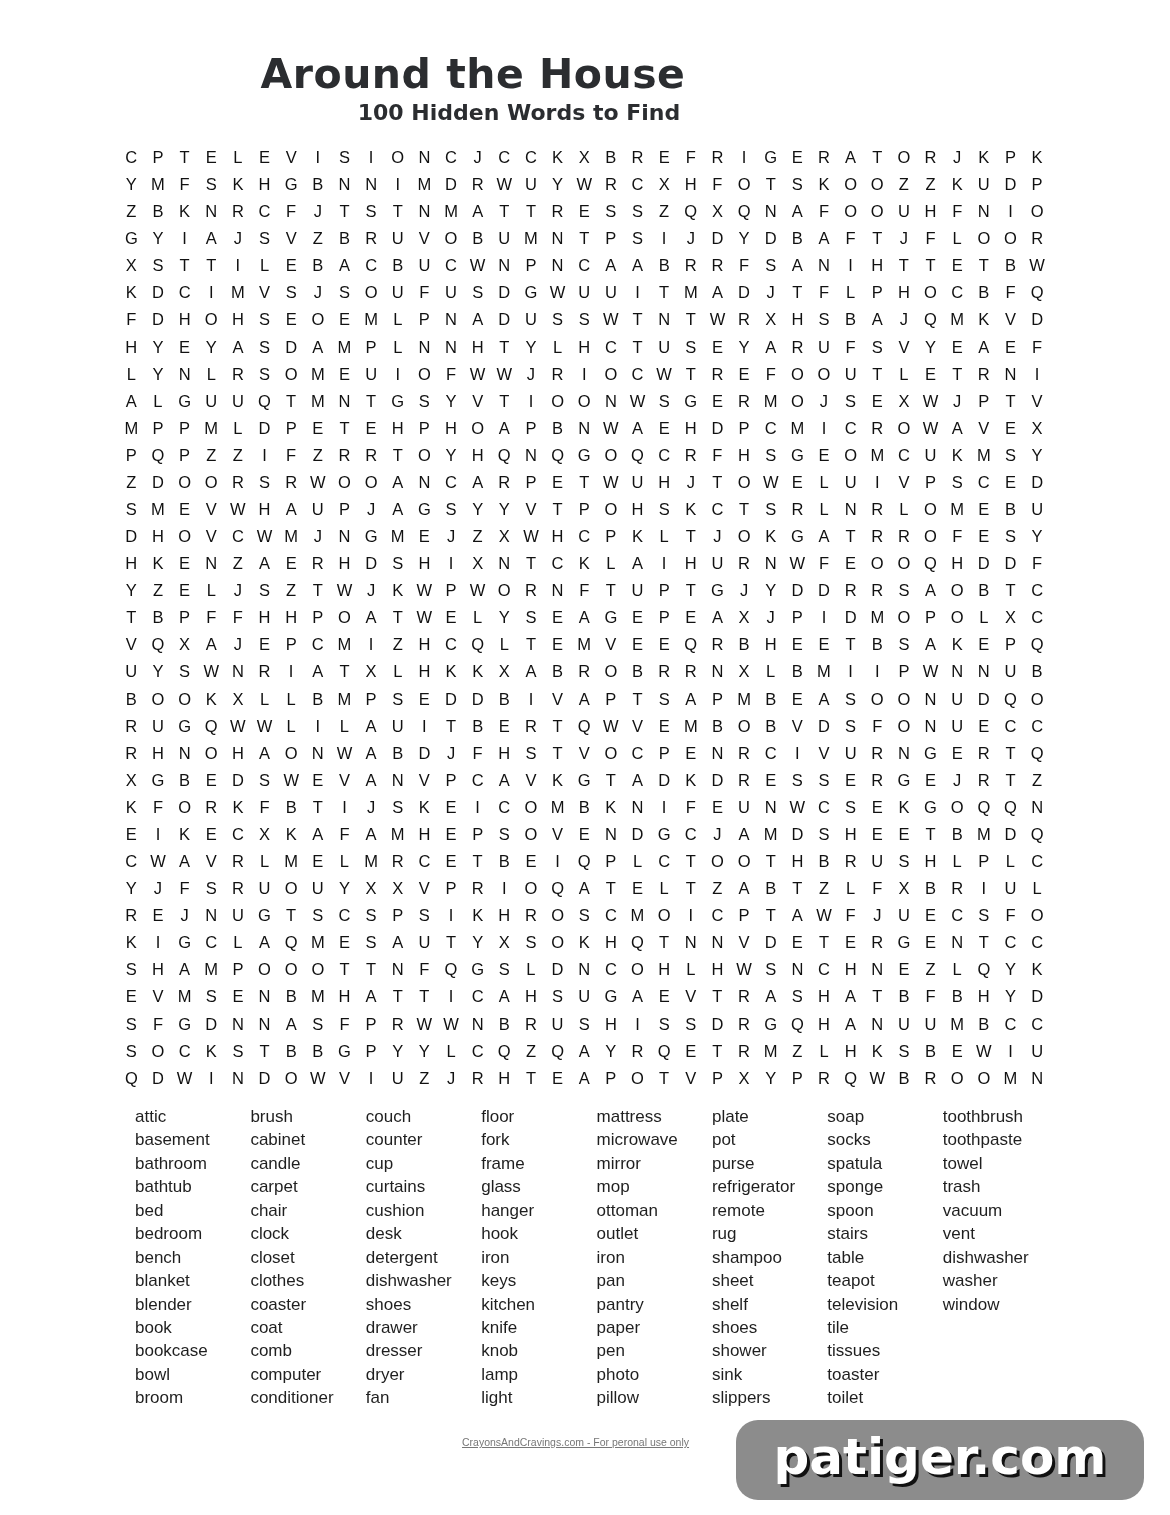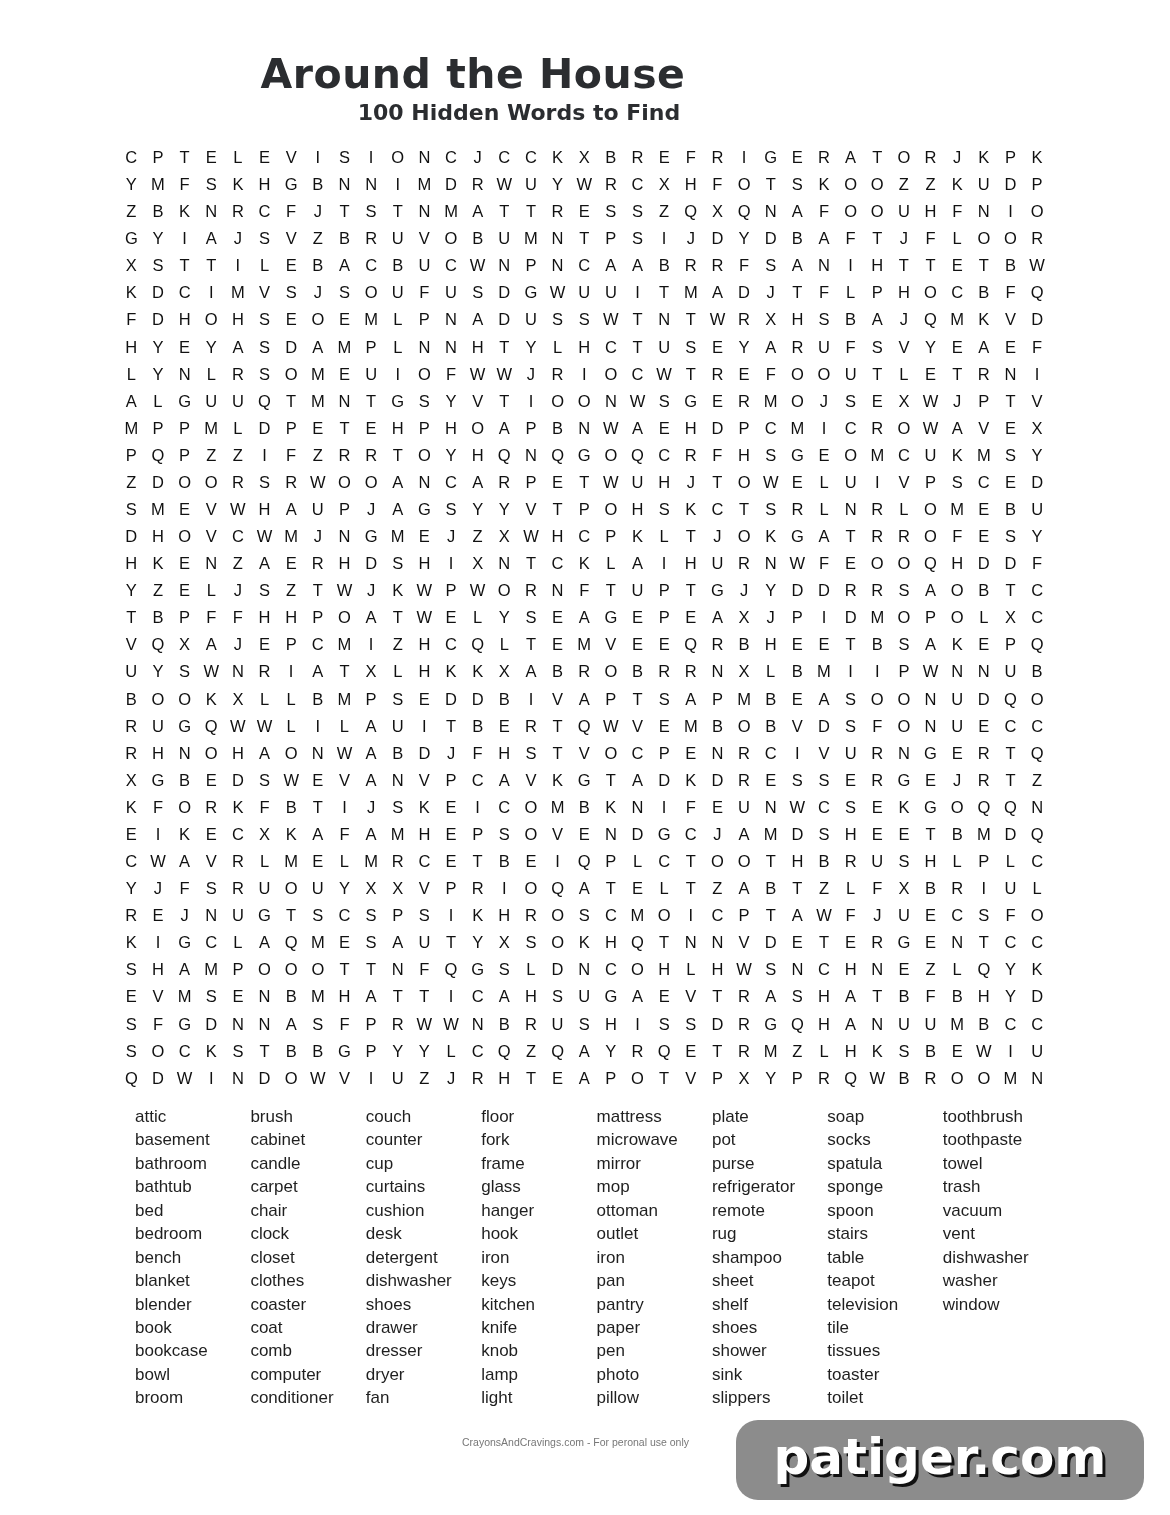--- a/index.html
+++ b/index.html
@@ -3,21 +3,21 @@
 <meta charset="utf-8">
 <style>
   html, body { margin: 0; padding: 0; background: #ffffff; }
   body { width: 1170px; height: 1515px; position: relative; overflow: hidden; font-family: "Liberation Sans", sans-serif; color: #1a1a1a; }
   .title { position: absolute; left: 0; width: 946px; top: 50px; text-align: center; font-family: "DejaVu Sans", sans-serif; font-weight: bold; font-size: 41px; color: #2b2d30; letter-spacing: 0.5px; }
   .subtitle { position: absolute; left: 0; width: 1038px; top: 100px; text-align: center; font-family: "DejaVu Sans", sans-serif; font-weight: bold; font-size: 22px; color: #2b2d30; }
   .grid { position: absolute; left: 118px; top: 144px; display: grid; grid-template-columns: repeat(35, 26.65px); grid-auto-rows: 27.08px; }
   .cell { font-family: "Liberation Sans", sans-serif; font-size: 16.5px; text-align: center; line-height: 27px; color: #111; }
   .words { position: absolute; left: 135px; top: 1105px; display: grid; grid-template-columns: repeat(8, 115.4px); grid-auto-flow: column; grid-template-rows: repeat(13, 23.45px); }
   .word { font-family: "Liberation Sans", sans-serif; font-size: 17px; line-height: 23px; color: #1f1f1f; white-space: nowrap; }
-  .footer { position: absolute; top: 1436px; left: 462px; font-size: 10.5px; color: #777; }
+  .footer { position: absolute; top: 1436px; left: 462px; font-size: 10.5px; color: #777; text-decoration: underline; }
   .wm { position: absolute; left: 736px; top: 1420px; width: 408px; height: 80px; background: #8c8c8c; border-radius: 22px; }
   .wm-text { position: absolute; left: 0; right: 0; top: 8px; text-align: center; font-family: "DejaVu Sans", sans-serif; font-weight: bold; font-size: 50px; color: #ffffff; text-shadow: 3px 3px 0 #111; }
 </style>
 </head>
 <body>
 
 <div class="title">Around the House</div>
 <div class="subtitle">100 Hidden Words to Find</div>
 
 <div class="grid" id="grid">

